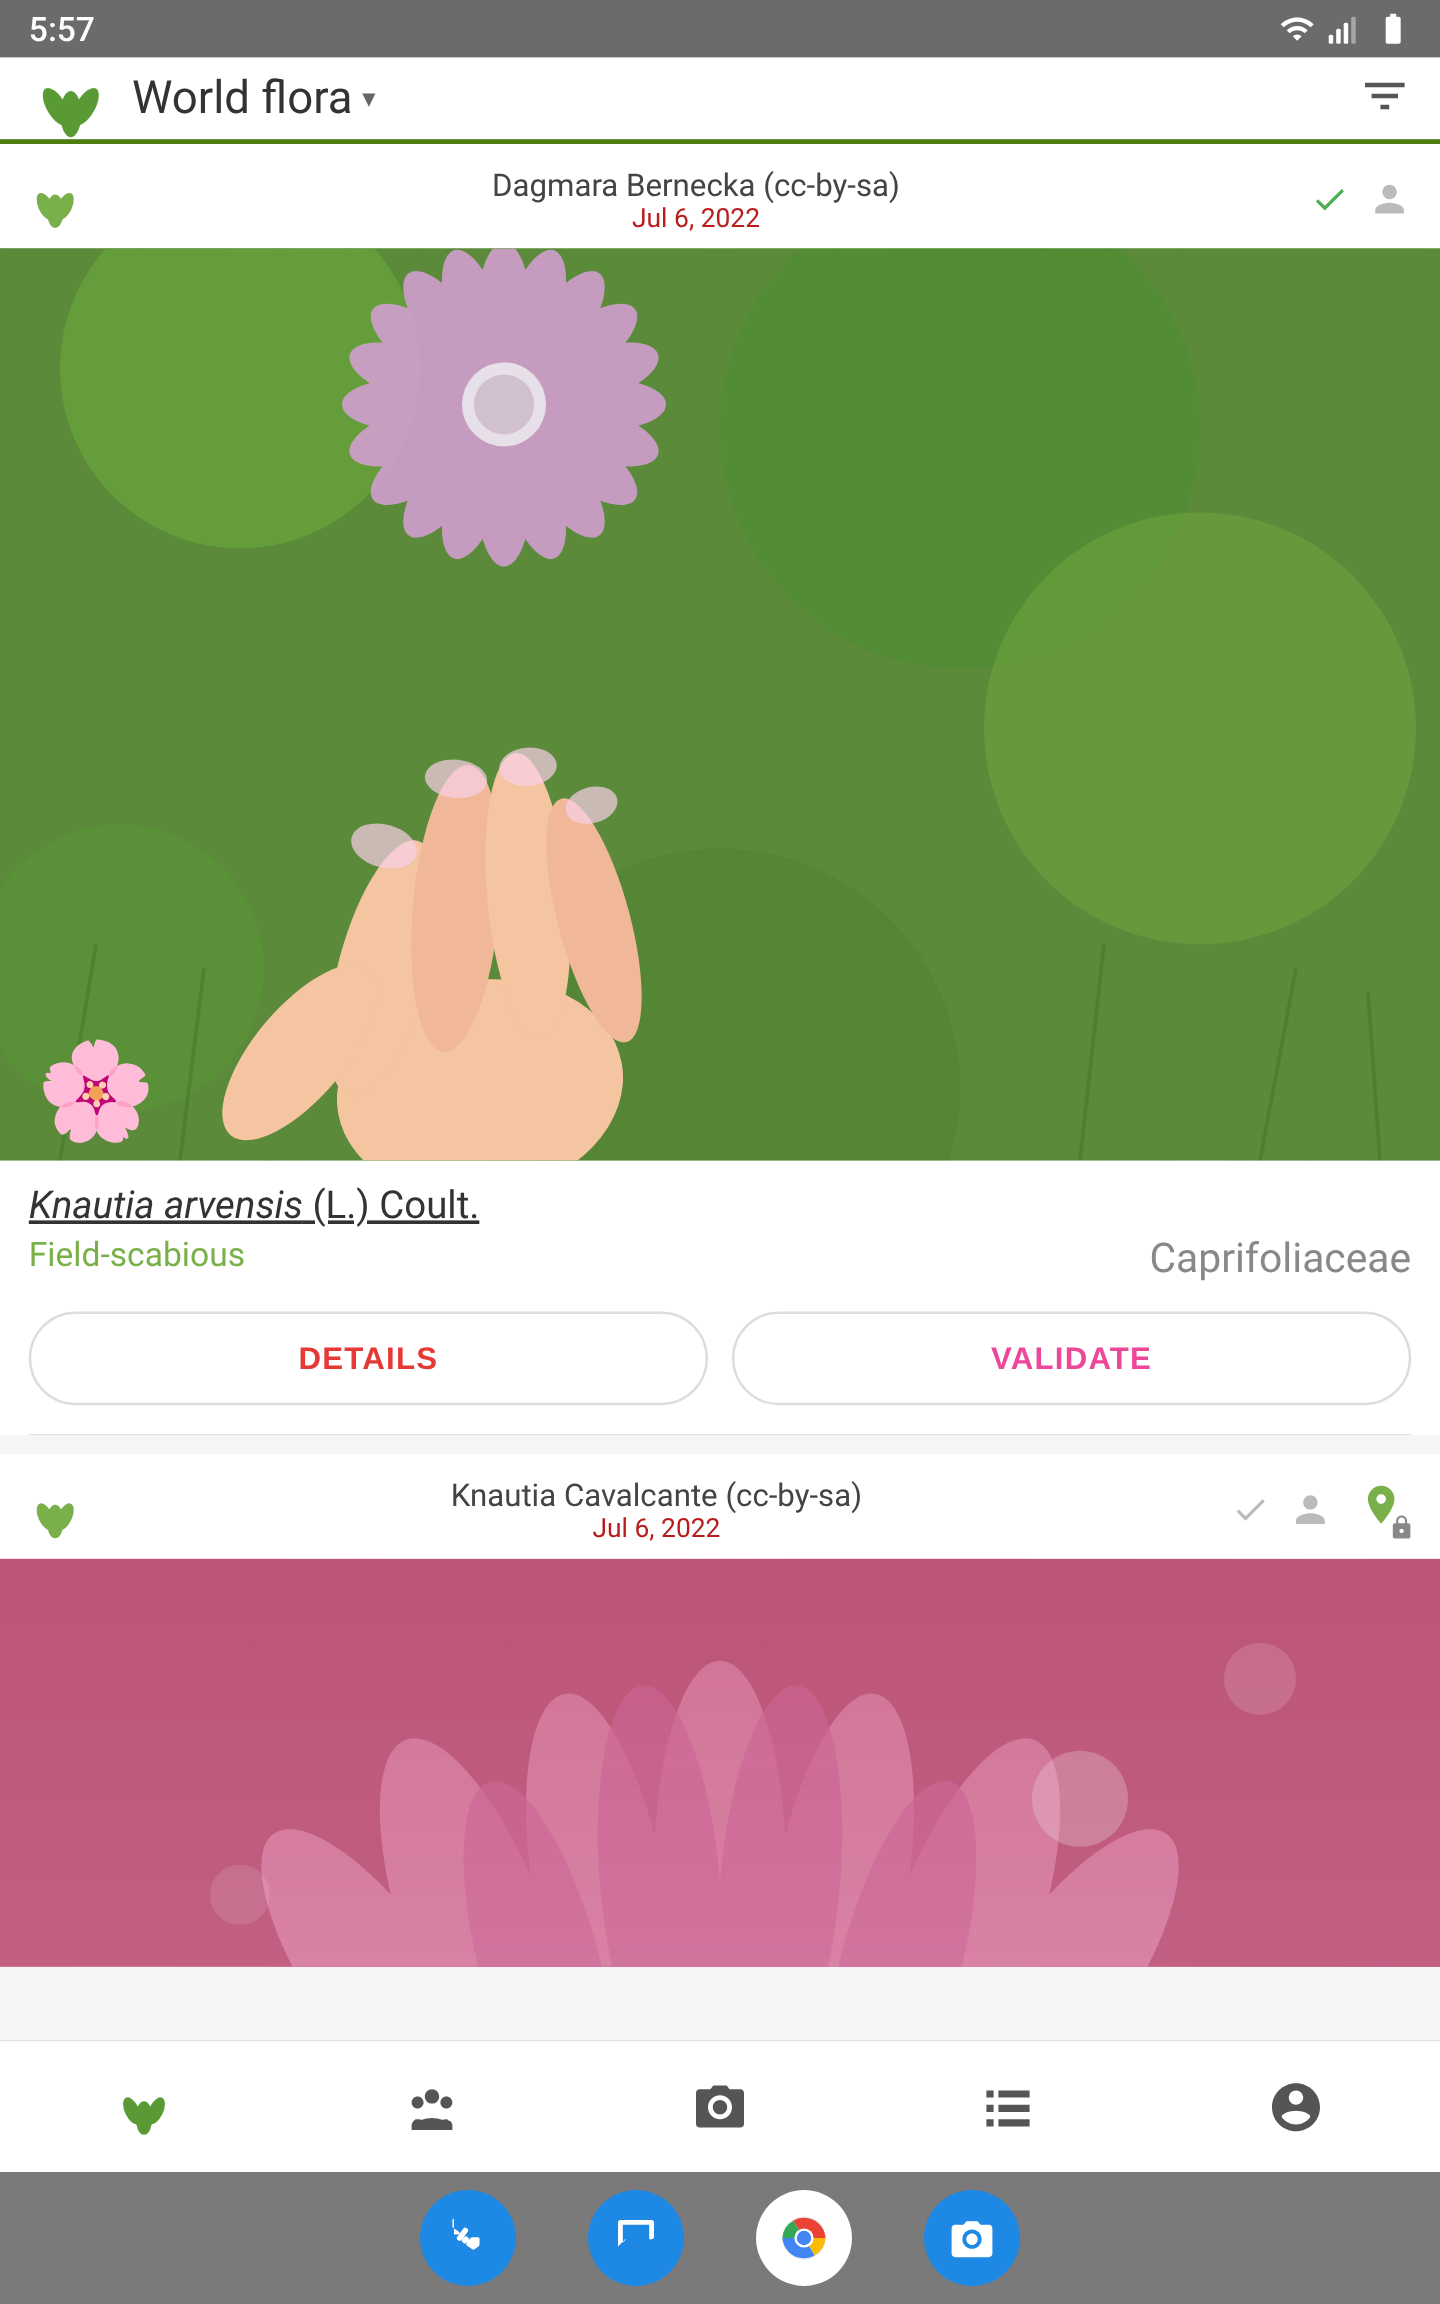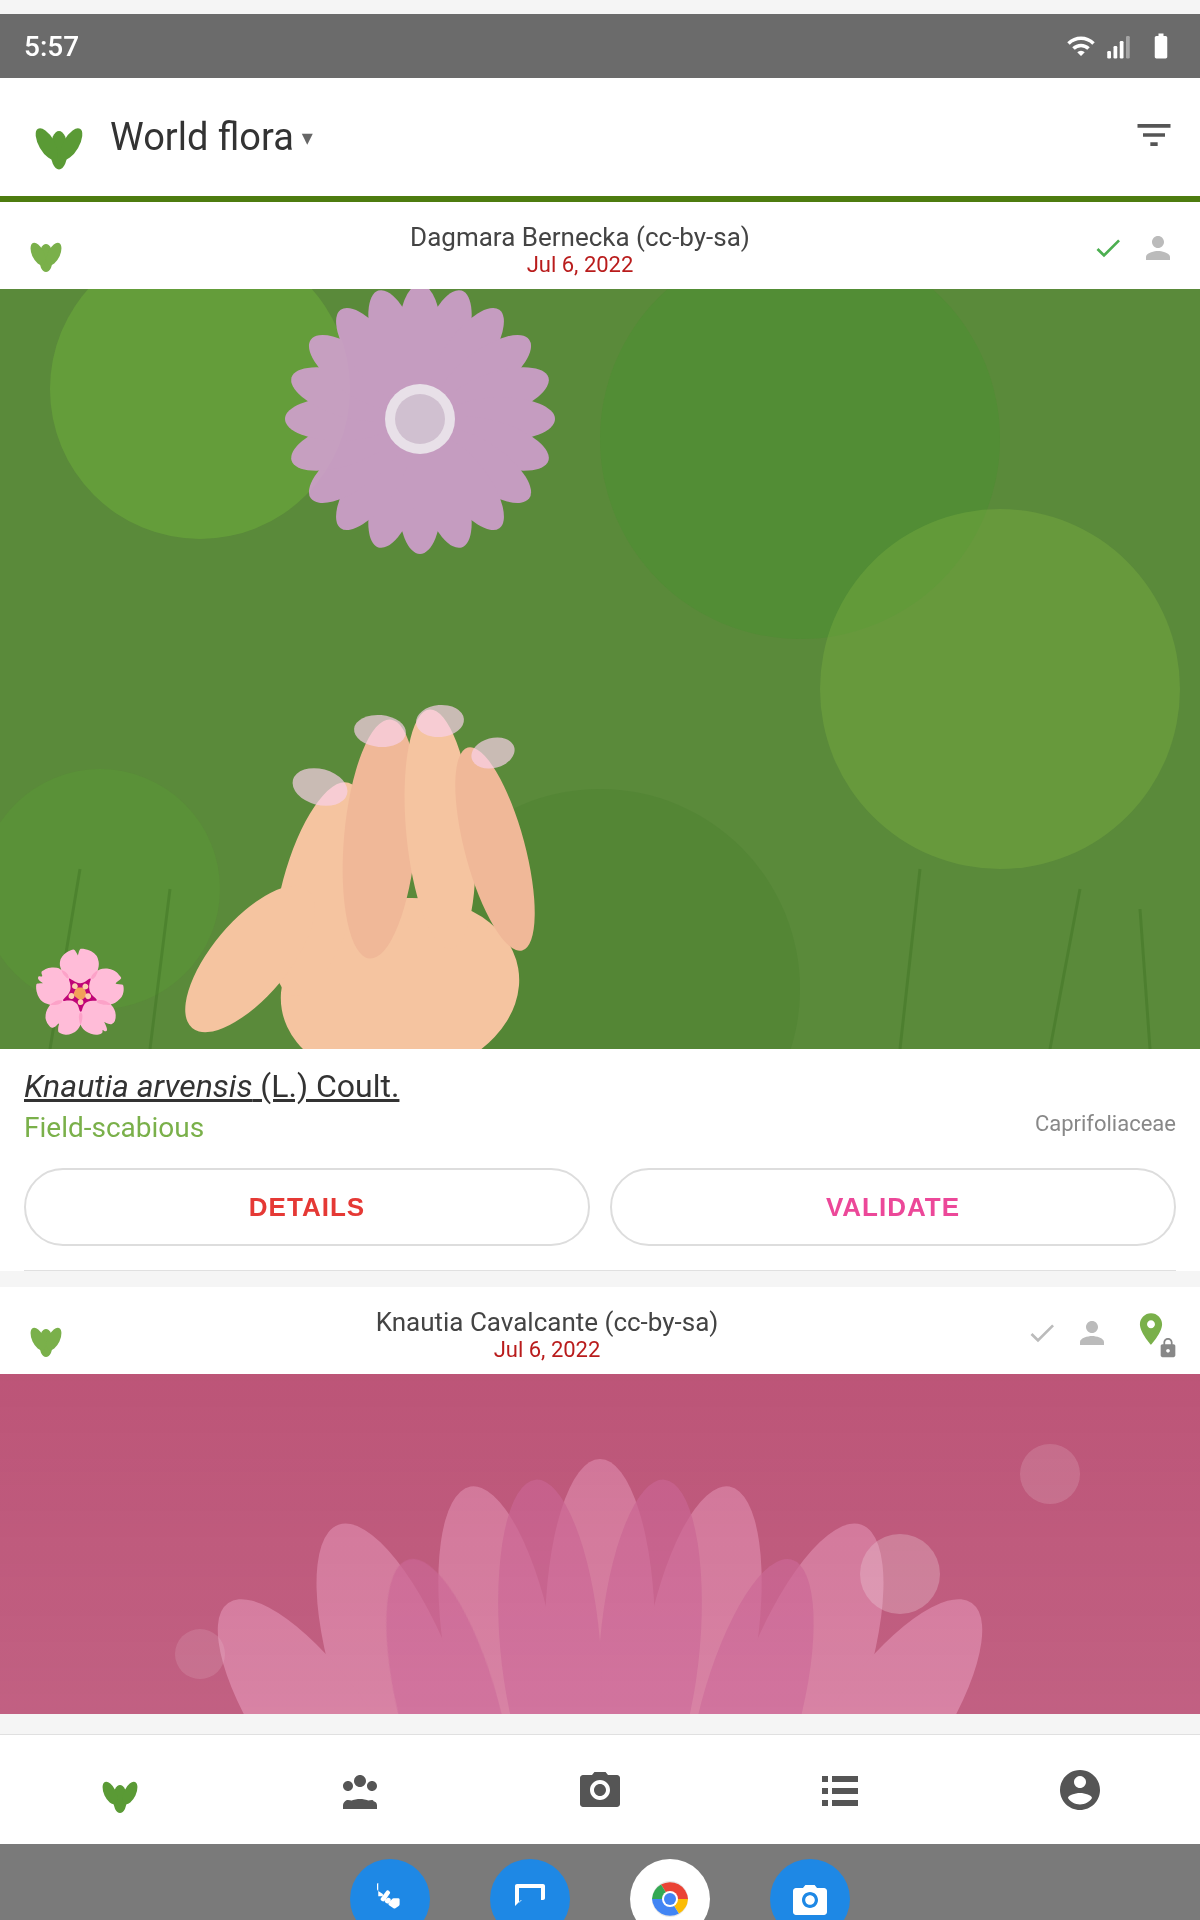--- a/index.html
+++ b/index.html
@@ -15,43 +15,42 @@
     }
 
     
     .status-bar {
       background: #6b6b6b;
       color: white;
       display: flex;
       justify-content: space-between;
       align-items: center;
       padding: 0 24px;
-      height: 64px;
+      height: 48px;
       flex-shrink: 0;
-      margin-top: 14px;
     }
     .status-time {
       font-size: 28px;
       font-weight: 500;
     }
     .status-icons {
       display: flex;
       align-items: center;
       gap: 10px;
     }
     .status-icons svg { width: 30px; height: 30px; fill: white; }
 
     
     .app-bar {
       background: white;
       display: flex;
       align-items: center;
       padding: 16px 24px;
-      height: 124px;
-      border-bottom: 6px solid #4d7c0f;
+      height: 72px;
+      border-bottom: 4px solid #4d7c0f;
       flex-shrink: 0;
     }
     .app-logo {
       width: 70px;
       height: 70px;
       margin-right: 16px;
     }
     .app-title-wrapper {
       display: flex;
       align-items: center;
@@ -163,21 +162,21 @@
       justify-content: space-between;
       align-items: flex-start;
       margin-top: 6px;
     }
     .common-name {
       font-size: 28px;
       color: #7ab04a;
       font-weight: 400;
     }
     .family-name {
-      font-size: 22px;
+      font-size: 34px;
       color: #888;
     }
 
     
     .action-buttons {
       display: flex;
       gap: 20px;
       padding: 20px 24px 24px;
       background: white;
     }

